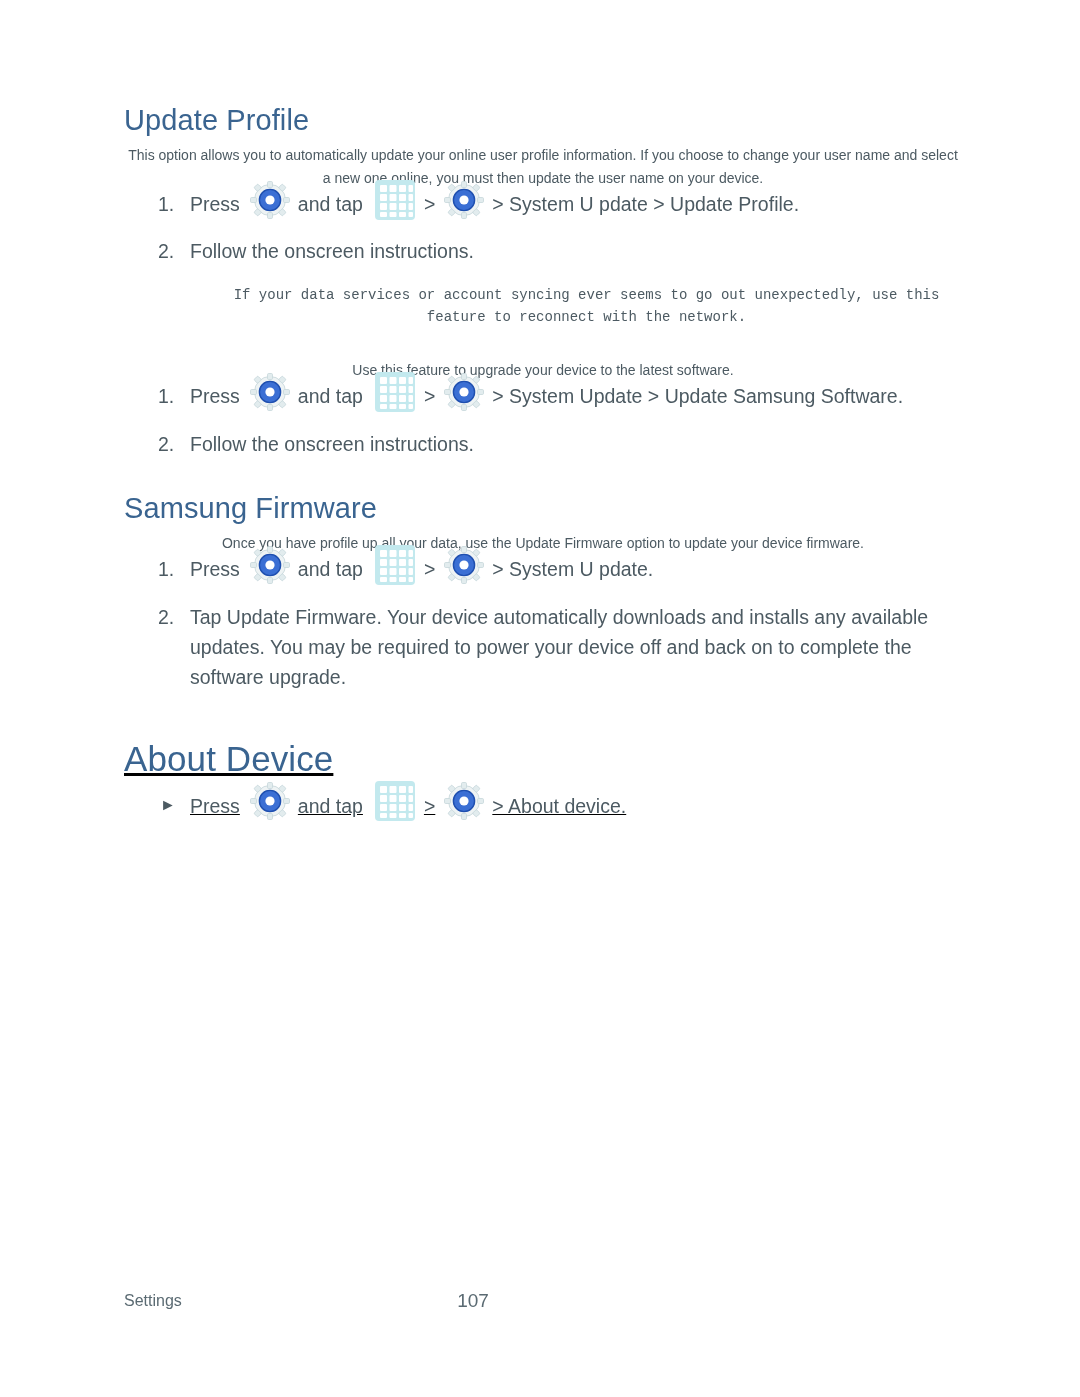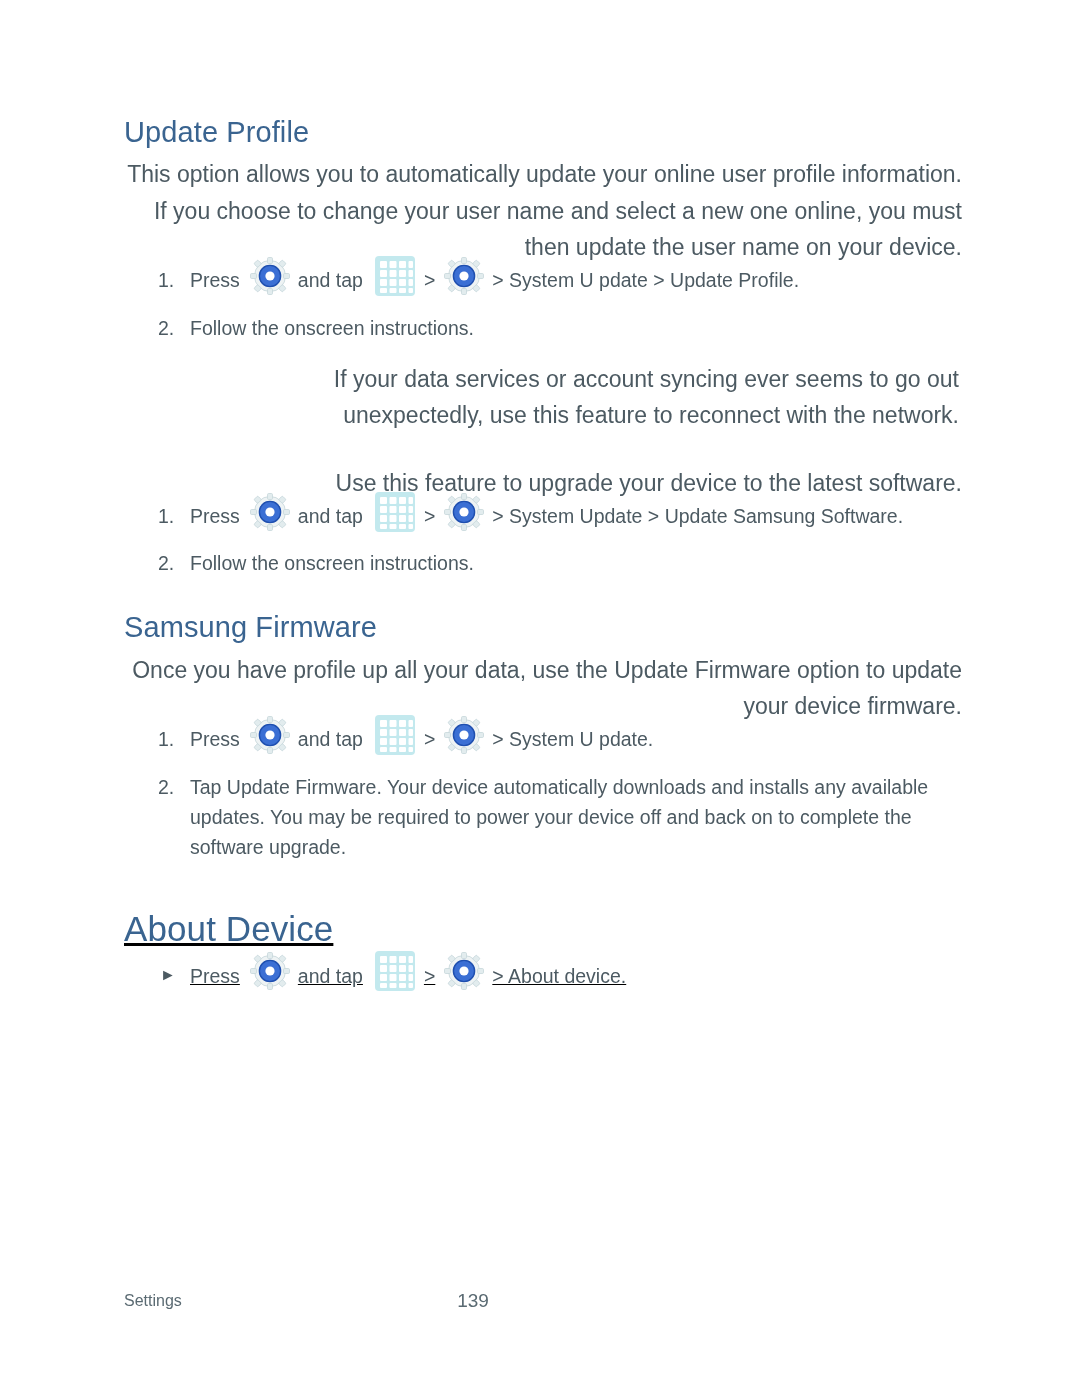--- a/index.html
+++ b/index.html
@@ -16,21 +16,21 @@
   .page {
     position: relative;
     width: 1080px;
     height: 1397px;
     box-sizing: border-box;
     overflow: hidden;
   }
   .content {
     position: absolute;
     left: 124px;
-    top: 116px;
+    top: 104px;
     width: 838px;
   }
 
   
   .h2 {
     color: #3a6490;
     font-size: 29px;
     font-weight: normal;
     line-height: 1.12;
     margin: 0 0 8px 0;
@@ -45,29 +45,30 @@
     letter-spacing: 0.1px;
   }
   .sec-update-profile { margin-top: 0; }
   .sec-samsung { margin-top: 31px; }
   .sec-firmware { margin-top: 33px; }
   .sec-about { margin-top: 47px; text-decoration: underline; }
 
   
   p.body {
     color: #4c5a62;
-    font-size: 23px;
+    font-size: 14px;
     line-height: 1.58;
     margin: 0;
-    text-align: right;
+    text-align: center;
   }
   p.body.indented {
     margin-left: 90px;
     width: 745px;
     margin-top: 18px;
+    font-family: Liberation Mono, monospace;
   }
 
   
   ol.steps, ul.steps {
     list-style: none;
     margin: 0;
     padding: 0;
   }
   .steps-block { margin-top: 20px; }
   li.step {
@@ -433,15 +434,15 @@
                 </svg></span><span class="sp"></span><span>&gt; About  device.</span>
           </span>
         </li>
       </ul>
     </section>
 
   </div>
 
   <div class="footer">
     <span class="f-left">Settings</span>
-    <span class="f-page">139</span>
+    <span class="f-page">107</span>
   </div>
 </div>
 
 </body></html>

